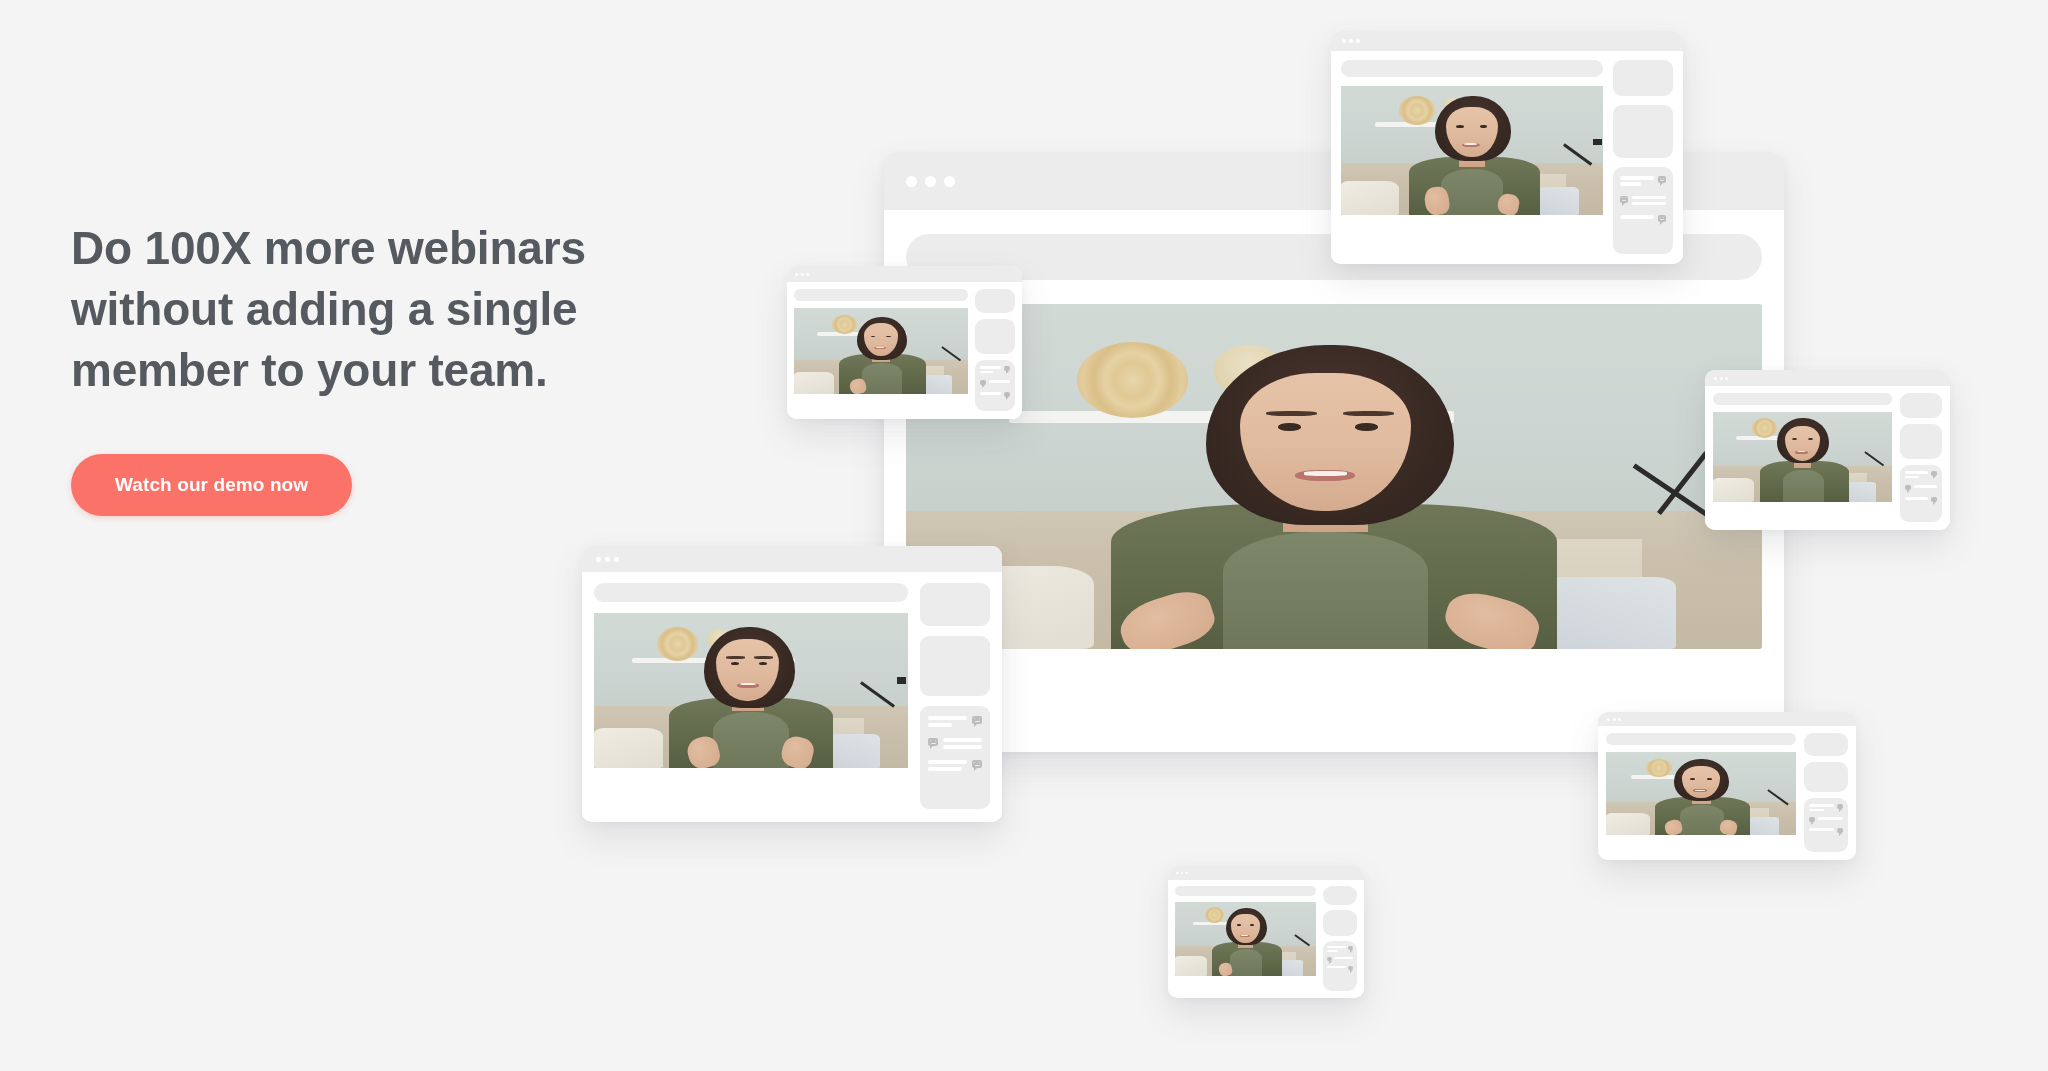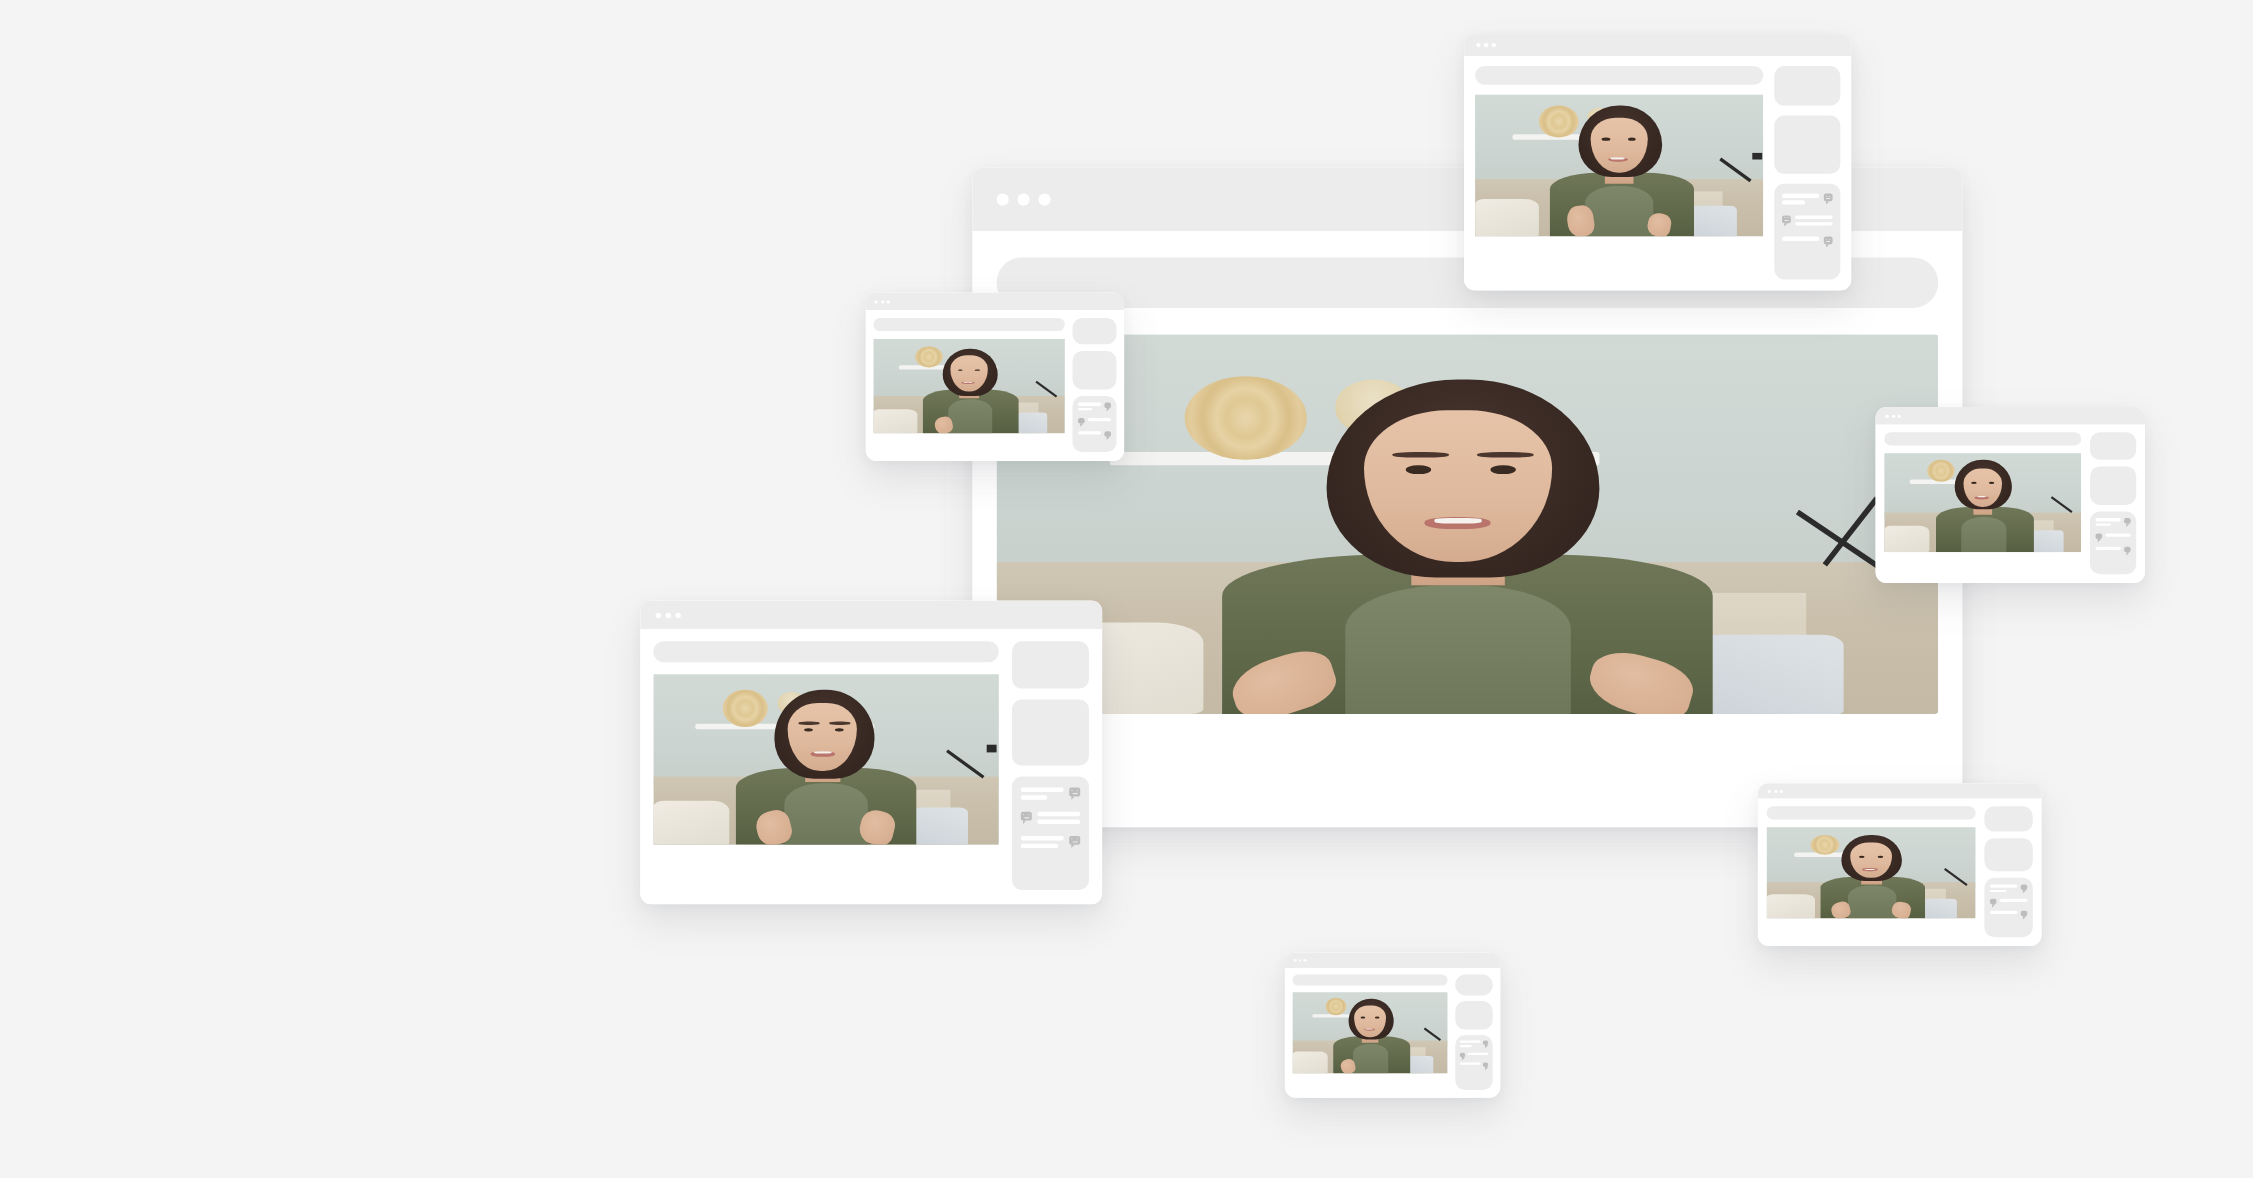--- a/index.html
+++ b/index.html
@@ -747,15 +747,19 @@
               </div>
             </div>
           </div>
         </div>
       </div>
     </div>
 
   </div>
 
   <div class="copy">
+    <h1 class="headline">Do 100X more webinars
+without adding a single
+member to your team.</h1>
+    <button class="cta">Watch our demo now</button>
   </div>
 
 </div>
 
 </body></html>

